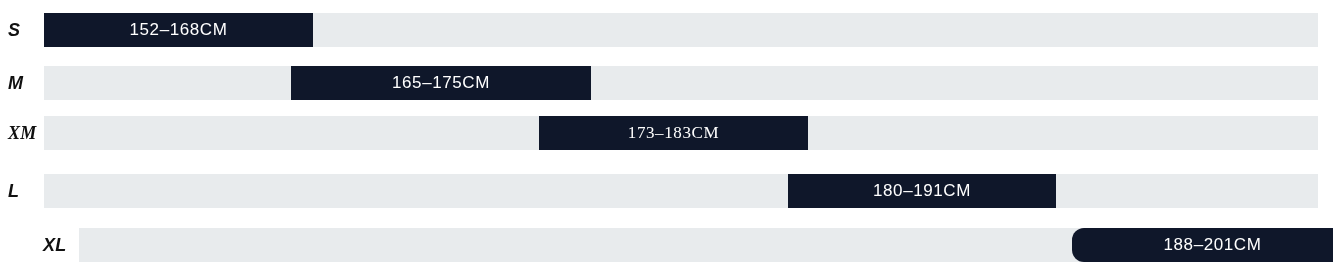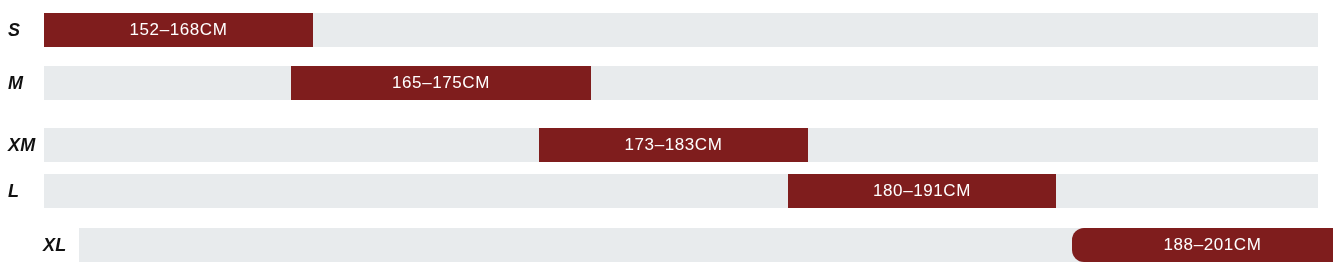--- a/index.html
+++ b/index.html
@@ -48,21 +48,21 @@
     top: 0;
     left: 44px;
     width: 1274px;
     height: 34px;
     background: #e8ebed;
   }
   .size-bar {
     position: absolute;
     top: 0;
     height: 34px;
-    background: #7f1d1d;
+    background: #0f172a;
     color: #ffffff;
     font-size: 17px;
     font-weight: 400;
     line-height: 34px;
     text-align: center;
     white-space: nowrap;
     letter-spacing: 0.6px;
     box-sizing: border-box;
   }
   .bar-text {
@@ -88,21 +88,21 @@
 
   <div class="size-row" style="top:66px;">
     <div class="size-label">M</div>
     <div class="size-track">
       <div class="size-bar" style="left:247px;width:300px;">
         <span class="bar-text">165–175CM</span>
       </div>
     </div>
   </div>
 
-  <div class="size-row" style="top:128px;">
+  <div class="size-row" style="top:116px;font-family:Liberation Serif, serif;">
     <div class="size-label">XM</div>
     <div class="size-track">
       <div class="size-bar" style="left:495px;width:269px;">
         <span class="bar-text">173–183CM</span>
       </div>
     </div>
   </div>
 
   <div class="size-row" style="top:174px;">
     <div class="size-label">L</div>

